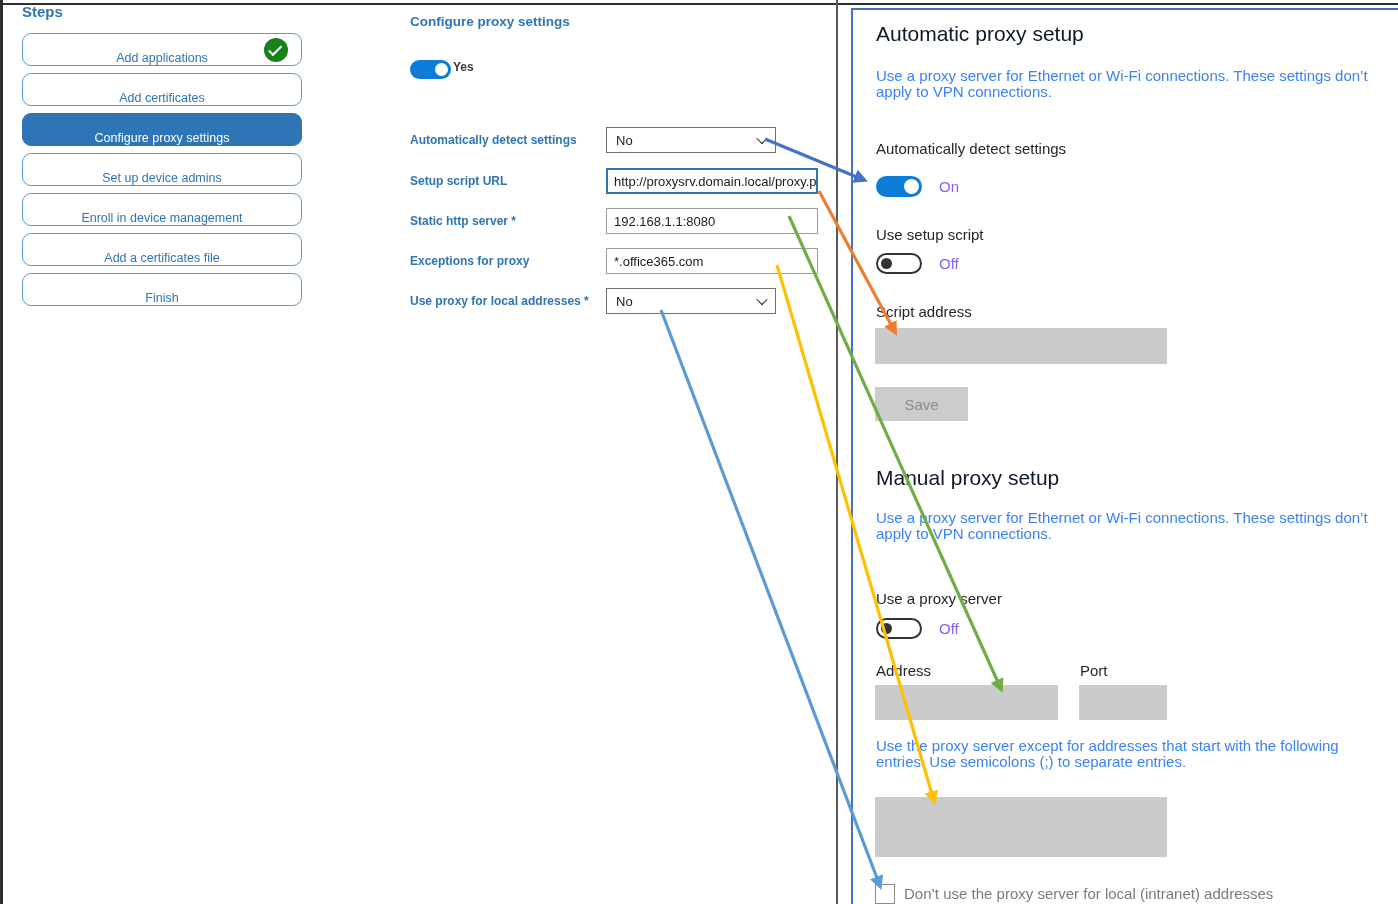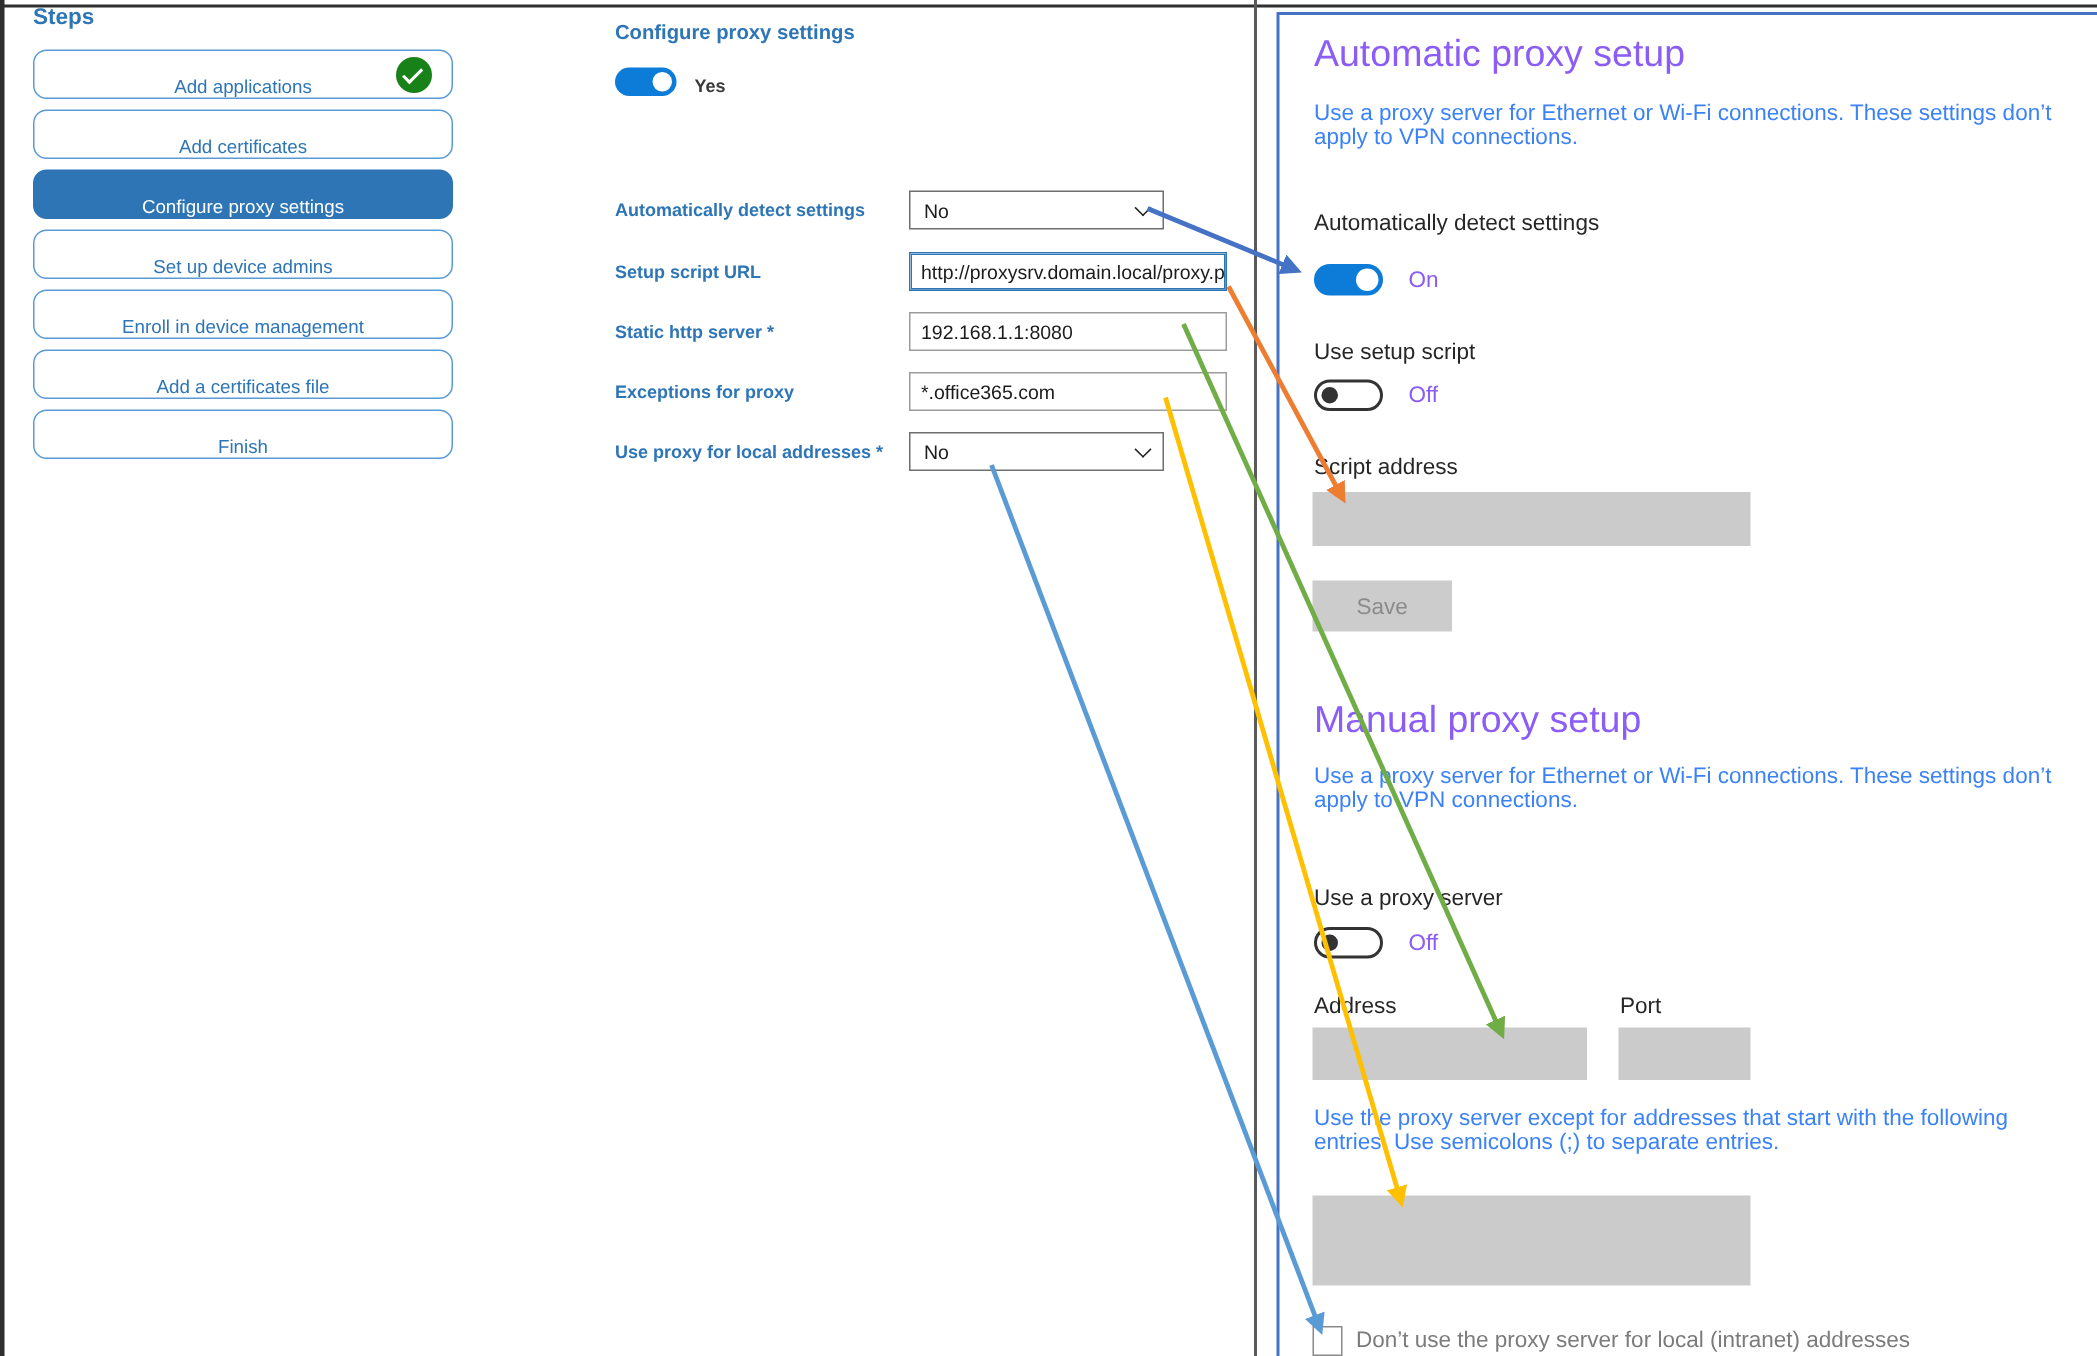--- a/index.html
+++ b/index.html
@@ -23,21 +23,21 @@
   .step-btn.selected{background:#2e75b6;color:#ffffff;border-color:#2e75b6;}
   .check-badge{
     position:absolute;right:13px;top:4px;width:24px;height:24px;border-radius:50%;
     background:#188118;display:flex;align-items:center;justify-content:center;
   }
   .check-mark{width:11px;height:5px;border-left:2.6px solid #fff;border-bottom:2.6px solid #fff;
     transform:rotate(-45deg) translate(0px,-2px);}
 
   
   .form-title{position:absolute;left:410px;top:14px;font-size:13.5px;font-weight:bold;color:#2e75b6;}
-  .main-toggle-row{position:absolute;left:410px;top:45px;display:flex;align-items:flex-end;gap:12px;}
+  .main-toggle-row{position:absolute;left:410px;top:60px;display:flex;align-items:flex-start;gap:2px;}
   .tg{position:relative;border-radius:20px;box-sizing:border-box;}
   .tg-sm-on{width:41px;height:19px;background:#0d7bd8;}
   .tg-sm-on .knob{position:absolute;right:3px;top:3px;width:13px;height:13px;border-radius:50%;background:#fff;}
   .tg-lg-on{width:46px;height:21px;background:#0d7bd8;}
   .tg-lg-on .knob{position:absolute;right:3px;top:3px;width:15px;height:15px;border-radius:50%;background:#fff;}
   .tg-lg-off{width:46px;height:21px;background:#fff;border:2px solid #333;}
   .tg-lg-off .knob{position:absolute;left:3px;top:3px;width:11px;height:11px;border-radius:50%;background:#333;}
   .yes-label{font-size:12px;font-weight:600;color:#3b3b3b;}
 
   .frow{position:absolute;left:410px;height:26px;display:flex;align-items:center;}
@@ -56,21 +56,21 @@
   .ftext.focused{border:1px solid #2e75b6;box-shadow:0 0 0 1px #2e75b6 inset;}
 
   
   .divider{position:absolute;left:836px;top:0;width:2px;height:904px;background:#5a5a5a;}
   .panel{
     position:absolute;left:851px;top:8px;width:560px;height:940px;background:#fff;
     border:2px solid #4472c4;box-sizing:border-box;
   }
   .panel *{box-sizing:border-box;}
   .p-abs{position:absolute;}
-  .p-h1{font-size:25px;font-weight:400;color:#8b5cf6;}
+  .p-h1{font-size:21px;font-weight:400;color:#0f172a;}
   .p-body{font-size:15px;color:#3b82f6;line-height:16px;}
   .p-label{font-size:15px;color:#262626;}
   .toggle-row{display:flex;align-items:center;gap:17px;font-size:15px;color:#8b5cf6;}
   .gray-box{background:#cbcbcb;}
   .save-btn{
     width:93px;height:34px;background:#cccccc;border:none;color:#8b8b8b;font-size:15px;
     font-family:inherit;display:flex;align-items:center;justify-content:center;cursor:default;
   }
   .chk-row{display:flex;align-items:flex-end;gap:9px;}
   .chk-box{width:20px;height:20px;border:1.6px solid #8a8a8a;background:#fff;flex:none;cursor:pointer;}

